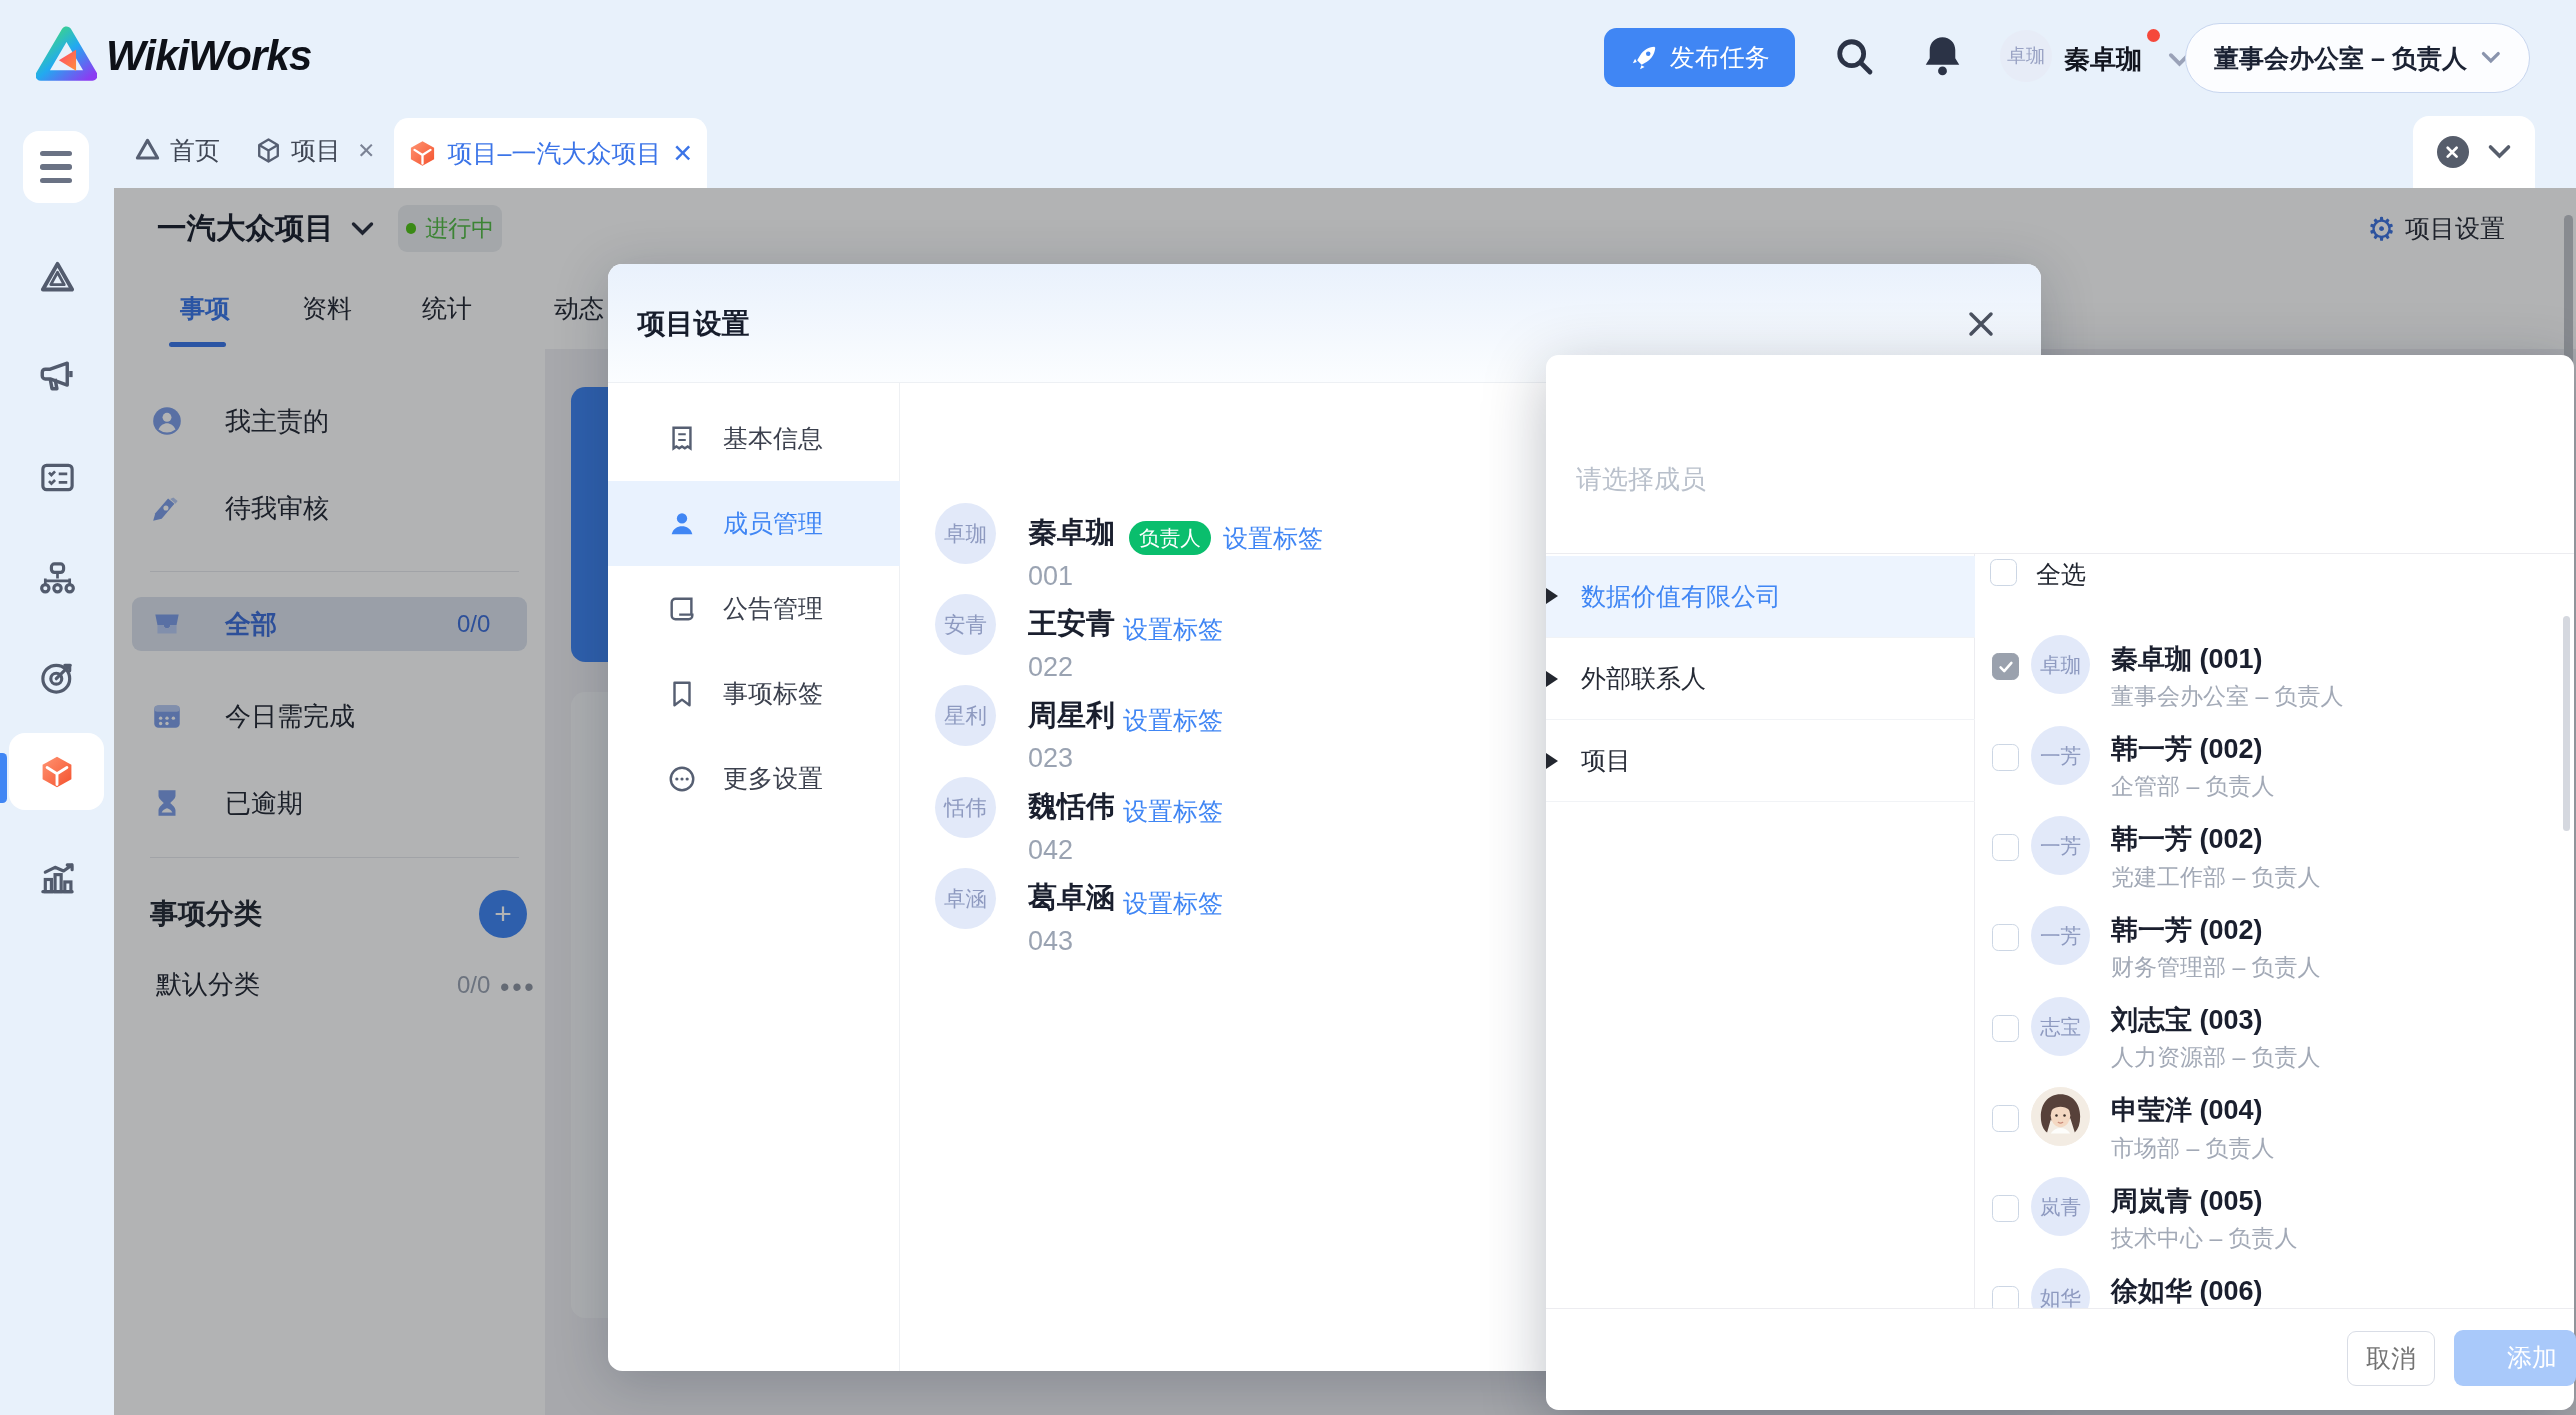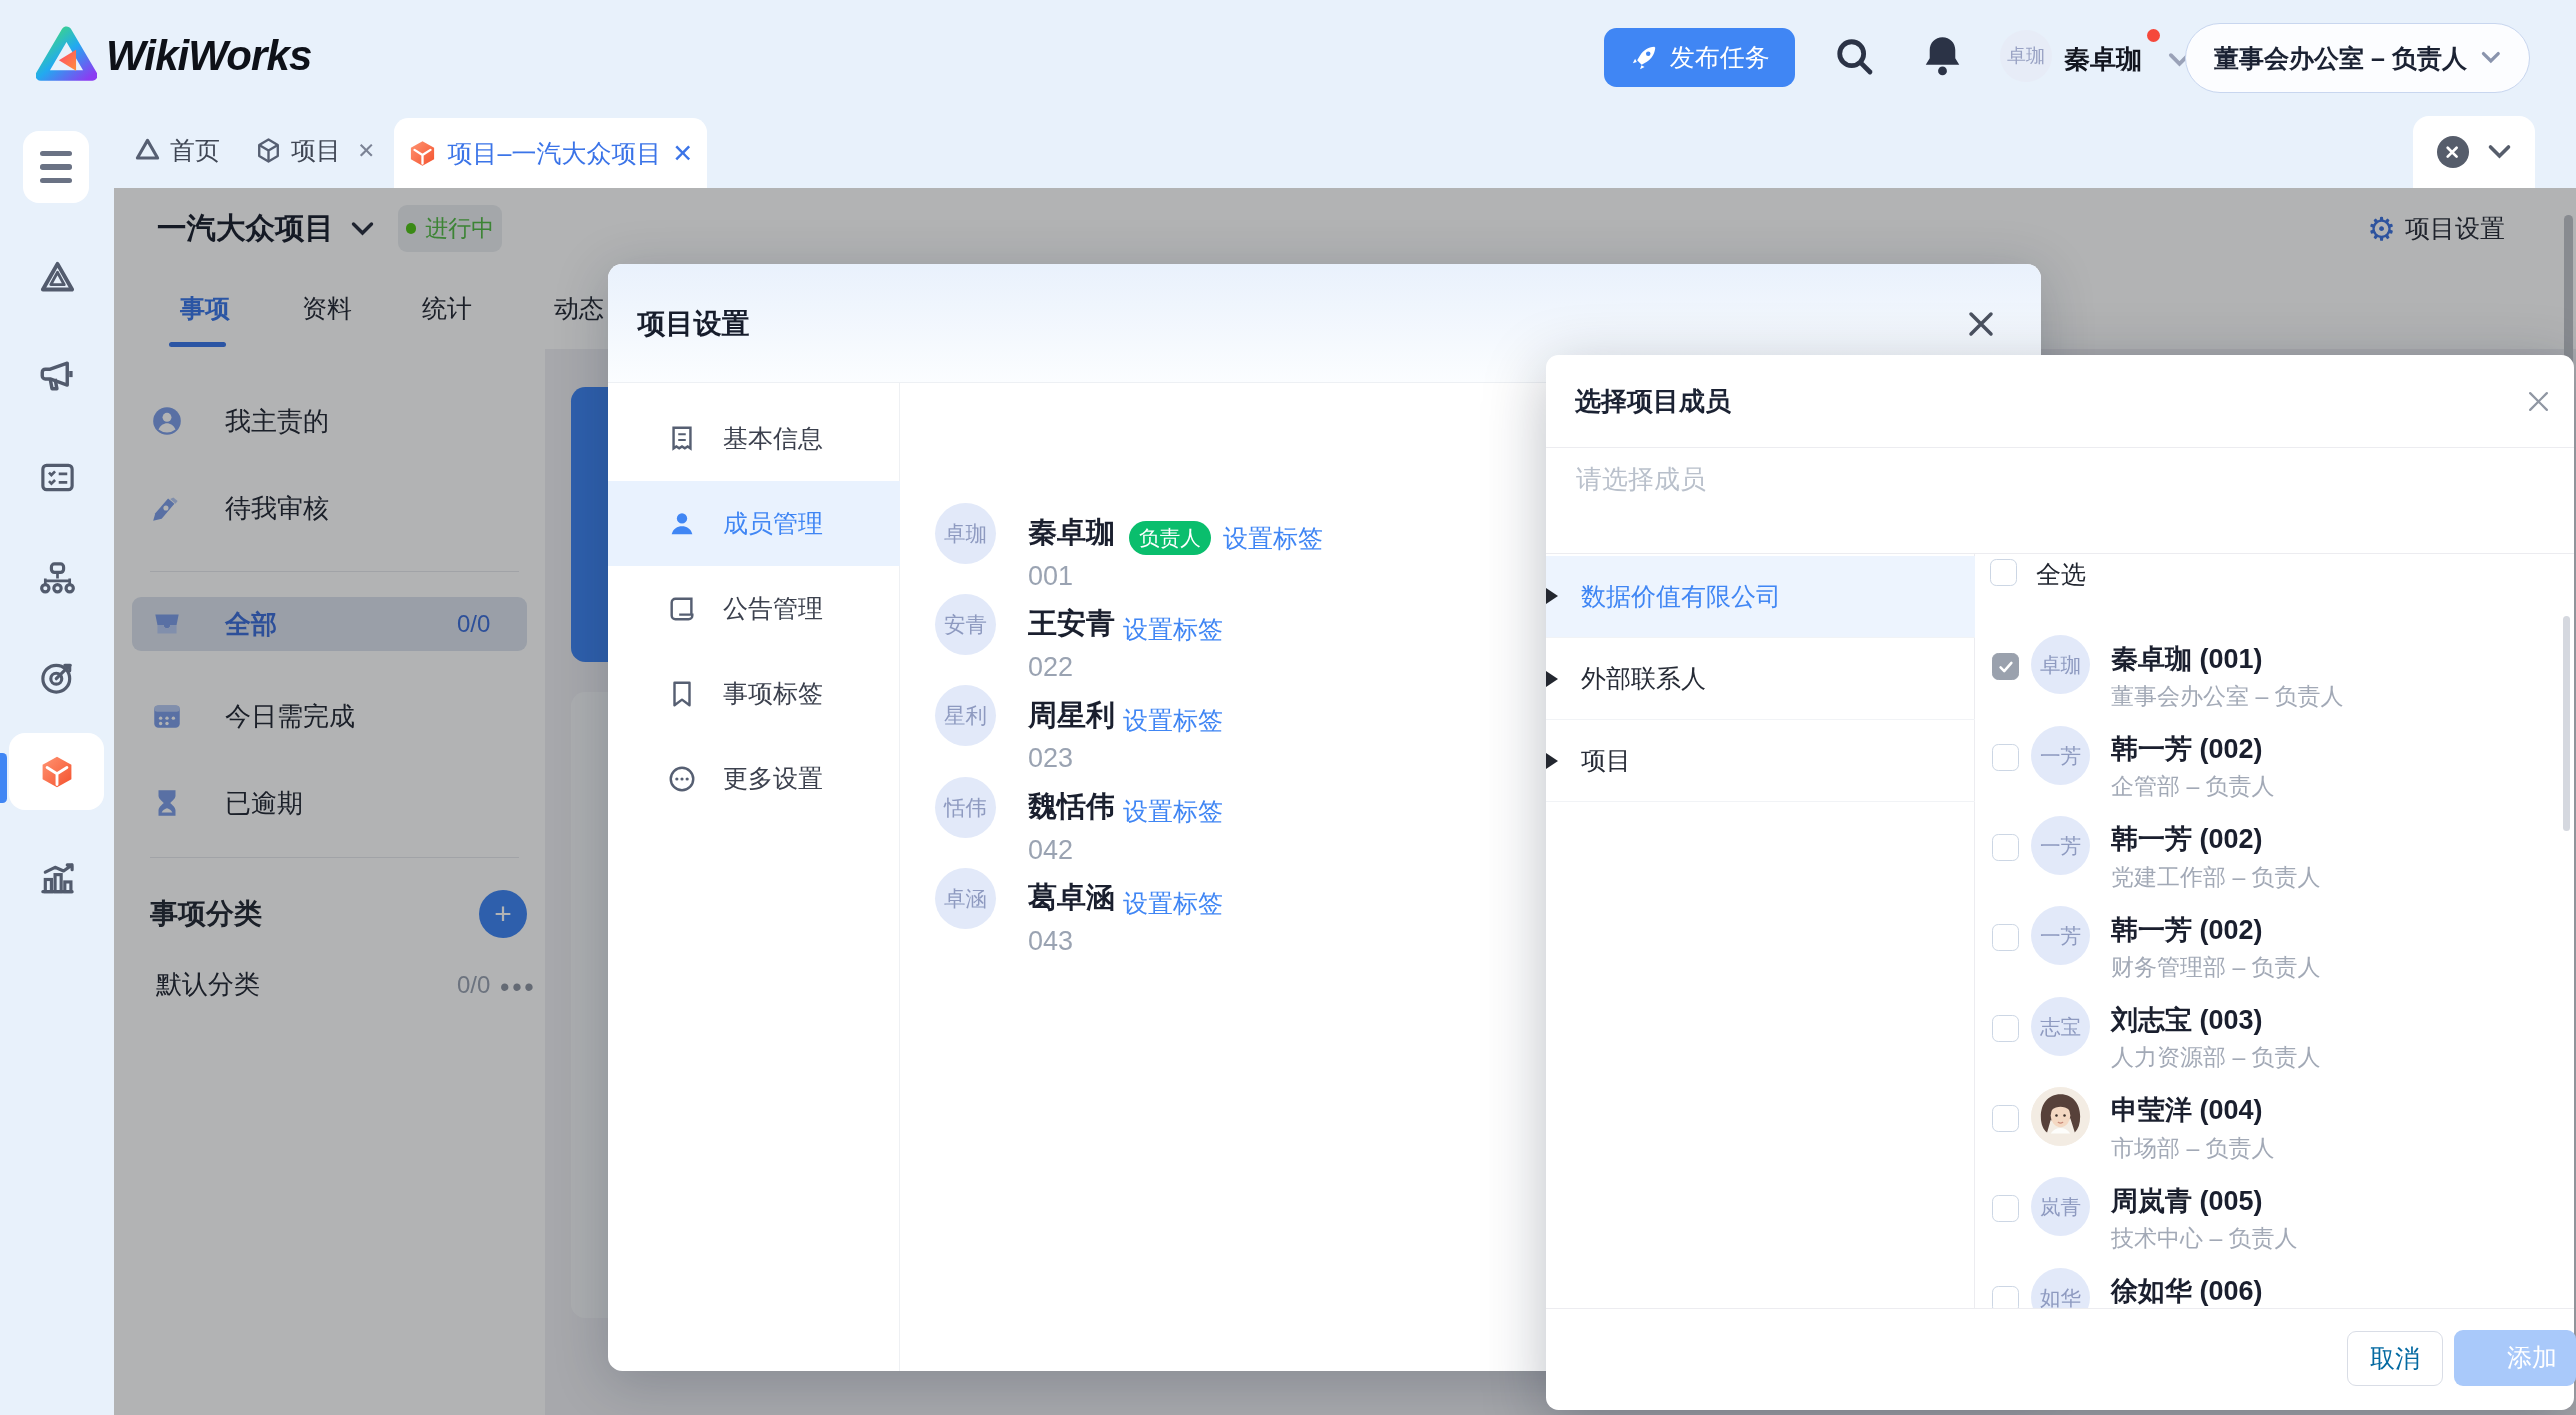--- a/index.html
+++ b/index.html
@@ -84,21 +84,21 @@
   .tree-row{position:absolute;left:0;width:429px;height:82px;display:flex;align-items:center;box-sizing:border-box;font-size:25px;color:#262b36;border-bottom:0.9px solid #f1f3f6;cursor:pointer;}
   .tree-row.on{background:#edf4fe;color:#4086f4;}
   .tri{width:0;height:0;border-left:12.5px solid #23272f;border-top:8px solid transparent;border-bottom:8px solid transparent;margin-right:23px;}
   .cbx{position:absolute;width:27px;height:27px;border:1.8px solid #ccd6e4;border-radius:6.3px;background:#fff;box-sizing:border-box;cursor:pointer;}
   .cbx.checked{background:#9aa1ad;border-color:#9aa1ad;display:flex;align-items:center;justify-content:center;}
   .pick-avatar{position:absolute;width:59px;height:59px;border-radius:50%;background:#e2e9f9;color:#8e9ac0;font-size:20.6px;display:flex;align-items:center;justify-content:center;overflow:hidden;}
   .pick-name{position:absolute;left:565px;font-size:27px;font-weight:700;color:#1a1f2e;}
   .pick-dept{position:absolute;left:565px;font-size:23px;color:#a2a9b6;}
   .m2-scroll{position:absolute;right:3.6px;top:62px;width:7.2px;height:215px;border-radius:3.6px;background:#d5d8df;}
   .m2-footer{position:absolute;left:0;top:953px;width:100%;height:102px;border-top:0.9px solid #ececf0;box-sizing:border-box;}
-  .btn-cancel{position:absolute;left:801px;top:21.5px;width:96px;height:55px;border:1.8px solid #d9dde6;border-radius:9px;background:#fff;font-size:25px;color:#0369a1;display:flex;align-items:center;justify-content:center;box-sizing:border-box;cursor:pointer;text-align:right;}
+  .btn-cancel{position:absolute;left:801px;top:21.5px;width:88px;height:55px;border:1.8px solid #d9dde6;border-radius:9px;background:#fff;font-size:25px;color:#737373;display:flex;align-items:center;justify-content:center;box-sizing:border-box;cursor:pointer;text-align:right;}
   .btn-add{position:absolute;left:908px;top:20.6px;width:88px;height:56px;border-radius:9px;background:#a9c9fa;font-size:25px;color:#fff;display:flex;align-items:center;justify-content:center;cursor:pointer;padding-left:34px;}
 </style>
 </head>
 <body>
 
 <div class="app">
 
   <div class="hdr">
     <svg class="abs" style="left:36px;top:25px" width="61" height="61" viewBox="0 0 64 64">
       <defs>
@@ -422,26 +422,20 @@
 
     <div class="mem-avatar" style="top:604px">
         <span>卓涵</span>
       </div>
     <div class="mem-name" style="top:618px">葛卓涵</div>
     <div class="set-tag" style="left:515px;top:623px">设置标签</div>
     <div class="mem-id" style="top:662px">043</div>
   </div>
 
   <div class="modal2">
-    <div class="m2-titlebar">
-      <div class="m2-title">选择项目成员</div>
-      <svg class="m-close" style="left:980px;top:34px" width="25" height="25" viewBox="0 0 24 24">
-          <path d="M4 4l16 16M20 4 4 20" stroke="#9097a3" stroke-width="2.2" stroke-linecap="round"></path>
-        </svg>
-    </div>
 
     <div class="m2-search">
       <div class="m2-ph">请选择成员</div>
     </div>
 
     <div class="m2-body">
       <div class="m2-tree">
         <div class="tree-row on" style="top:1.8px">
           <span class="tri"></span>
           <span>数据价值有限公司</span>

